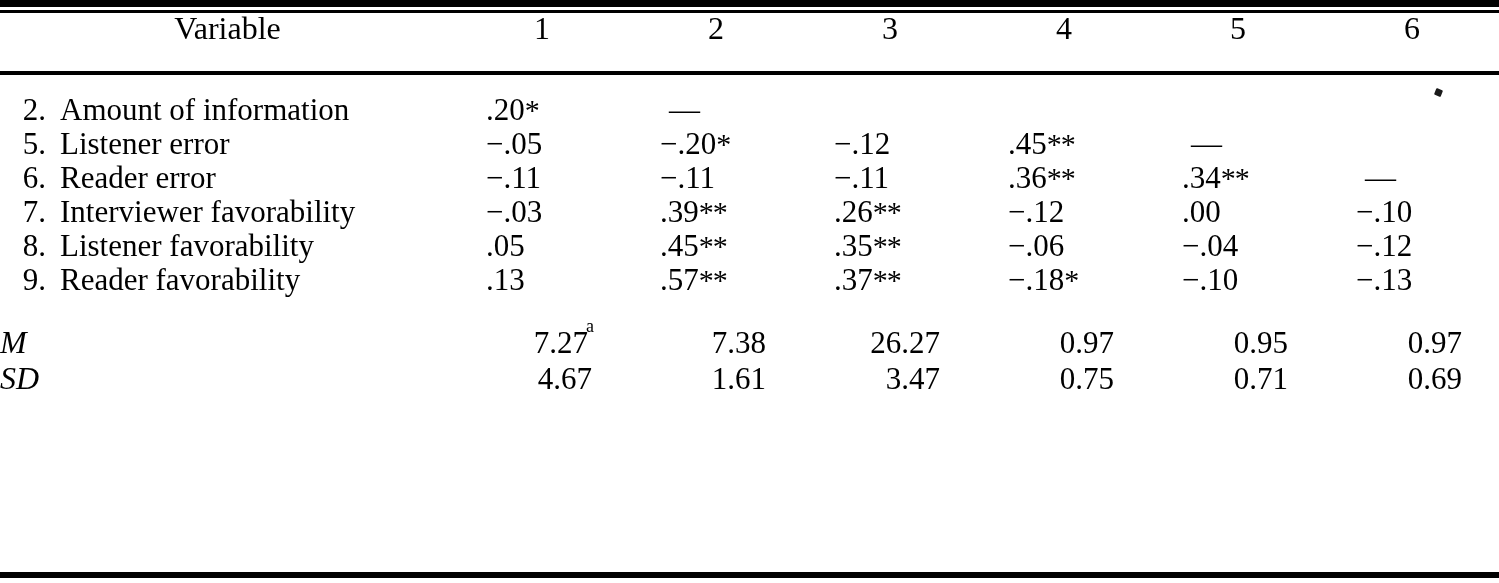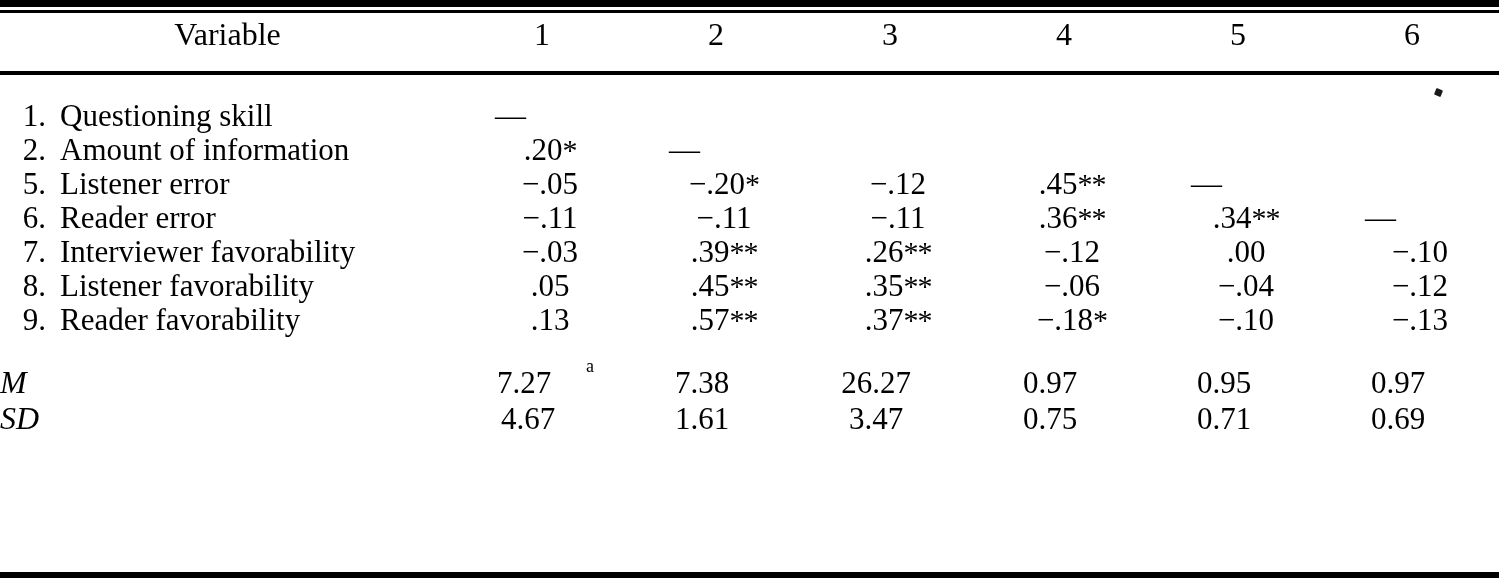--- a/index.html
+++ b/index.html
@@ -57,21 +57,21 @@
     line-height: 1.0;
   }
   table.matrix td, table.matrix th {
     padding: 0;
     border: 0;
     vertical-align: baseline;
     white-space: nowrap;
   }
 
   
-  tr.header-row td { height: 56px; padding-top: 18px; }
+  tr.header-row td { height: 56px; padding-top: 12px; }
   .col-head {
     text-align: center;
     font-weight: 400;
     font-size: 32px;
   }
   .variable-head {
     text-align: center;
     font-weight: 400;
     font-size: 32px;
     padding-left: 30px;
@@ -101,21 +101,21 @@
   }
 
   td.num-cell {
     text-align: center;
     font-size: 31px;
     position: relative;
   }
   .numbox {
     display: inline-block;
     width: 128px;
-    text-align: center;
+    text-align: left;
     position: relative;
     left: 8px;
   }
   .numbox.dash {
     text-align: left;
     padding-left: 18px;
   }
   .num-val { letter-spacing: 0px; }
   .stars {
     font-size: 30px;
@@ -132,20 +132,21 @@
   td.stat-label {
     font-style: italic;
     font-size: 32px;
     padding-left: 60px;
     text-align: left;
   }
   td.stat-num { text-align: center; font-size: 31px; }
   .statbox {
     display: inline-block;
     width: 128px;
+    text-align: right;
     position: relative;
     left: -14px;
   }
 
   
   col.c-label { width: 455px; }
   col.c-num   { width: 174px; }
 </style>
 </head>
 <body>
@@ -177,29 +178,20 @@
         <td class="col-head">4</td>
         <td class="col-head">5</td>
         <td class="col-head">6</td>
       </tr>
     </thead>
     <tbody id="matrix-body">
       <tr class="gap-row">
         <td colspan="7"></td>
       </tr>
 
-    <tr class="data-row">
-          <td class="label-cell"><span class="row-num">1.</span><span>Questioning skill</span></td>
-          <td class="num-cell"><span class="numbox dash">—</span></td>
-          <td class="num-cell"><span class="numbox"></span></td>
-          <td class="num-cell"><span class="numbox"></span></td>
-          <td class="num-cell"><span class="numbox"></span></td>
-          <td class="num-cell"><span class="numbox"></span></td>
-          <td class="num-cell"><span class="numbox"></span></td>
-        </tr>
         <tr class="data-row">
           <td class="label-cell"><span class="row-num">2.</span><span>Amount of information</span></td>
           <td class="num-cell"><span class="numbox"><span class="num-val">.20</span><span class="stars">*</span></span></td>
           <td class="num-cell"><span class="numbox dash">—</span></td>
           <td class="num-cell"><span class="numbox"></span></td>
           <td class="num-cell"><span class="numbox"></span></td>
           <td class="num-cell"><span class="numbox"></span></td>
           <td class="num-cell"><span class="numbox"></span></td>
         </tr>
         <tr class="data-row">

